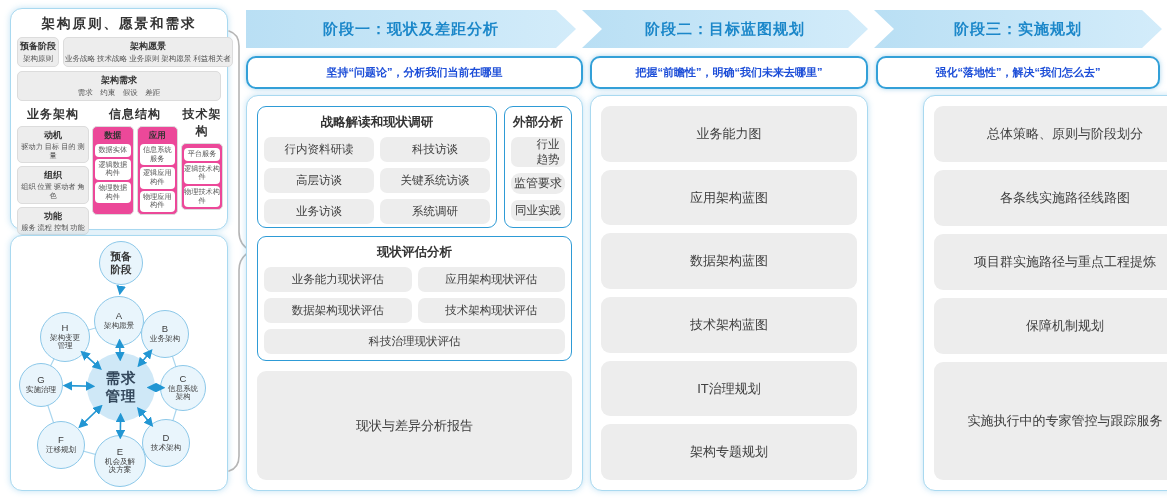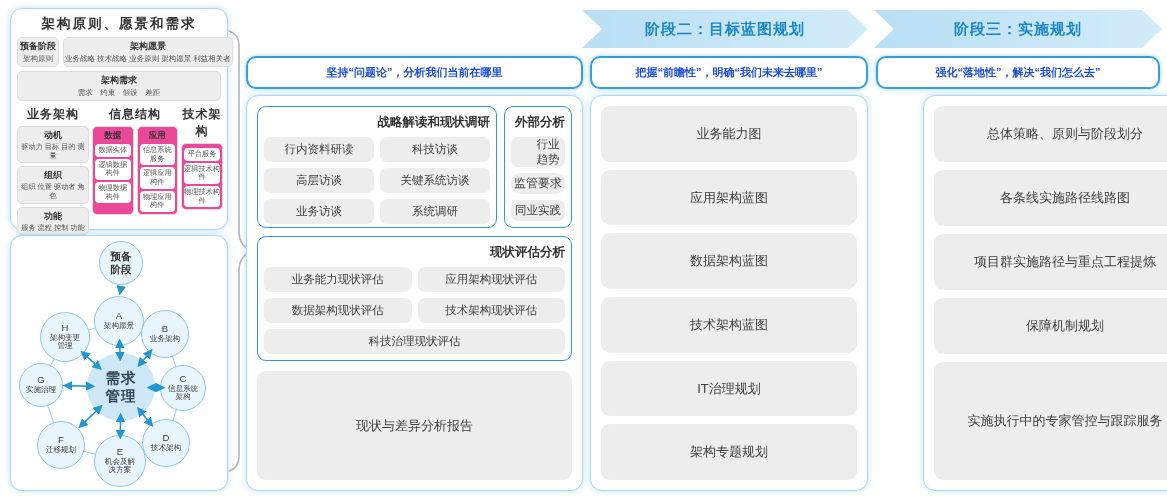--- a/index.html
+++ b/index.html
@@ -72,21 +72,21 @@
     position:absolute; top:56px; height:33px; background:#fff;
     border:2px solid #33a0d8; border-radius:10px;
     box-shadow:0 0 5px rgba(80,170,220,.5);
     display:flex; align-items:center; justify-content:center;
     font-size:11px; font-weight:bold; color:#1d4ed8; box-sizing:border-box;
   }
   
   .content { top:95px; height:396px; padding:10px; display:flex; flex-direction:column; }
   .p1-toprow { display:flex; gap:7px; height:122px; flex:none; }
   .bluegrp { border:1.5px solid #2e9bd6; border-radius:9px; padding:6px; box-sizing:border-box; background:#fff; }
-  .grp-title { font-size:12.5px; font-weight:bold; color:#333; text-align:right; margin:1px 0 6px; }
+  .grp-title { font-size:12.5px; font-weight:bold; color:#333; text-align:center; margin:1px 0 6px; }
   .grp-research { width:240px; flex:none; }
   .grp-external { flex:1; display:flex; flex-direction:column; }
   .grid2 { display:grid; grid-template-columns:1fr 1fr; gap:6px; }
   .item-sm { height:25px; font-size:11.5px; }
   .ext-items { display:flex; flex-direction:column; gap:6px; flex:1; }
   .grp-assess { margin-top:8px; flex:none; }
   .span2 { grid-column:1 / span 2; }
   .report { margin-top:10px; flex:1; font-size:13px; border-radius:9px; }
   .stack { display:flex; flex-direction:column; gap:8px; flex:1; }
   .item-lg { flex:1; font-size:13px; border-radius:9px; }
@@ -233,20 +233,23 @@
         <line x1="82" y1="150.3" x2="54" y2="149.6" marker-start="url(#ah)" marker-end="url(#ah)"></line>
         <line x1="89.1" y1="132.4" x2="71.2" y2="116.4" marker-start="url(#ah)" marker-end="url(#ah)"></line>
       </g>
     </svg>
   </div>
 
   <svg class="brace" width="28" height="442">
     <path d="M3,1 Q13,4 13,16 L13,202 Q13,215 25,221 Q13,227 13,240 L13,426 Q13,438 3,441" fill="none" stroke="#b5b5b5" stroke-width="1.6" stroke-linecap="round"></path>
   </svg>
 
+  <div class="band band-first" style="left:246px; width:330px;">
+    <span>阶段一：现状及差距分析</span>
+  </div>
   <div class="band band-next" style="left:582px; width:286px;">
     <span>阶段二：目标蓝图规划</span>
   </div>
   <div class="band band-next" style="left:874px; width:288px;">
     <span>阶段三：实施规划</span>
   </div>
 
   <div class="subtitle" style="left:246px; width:337px;">
     <span>坚持“问题论”，分析我们当前在哪里</span>
   </div>

